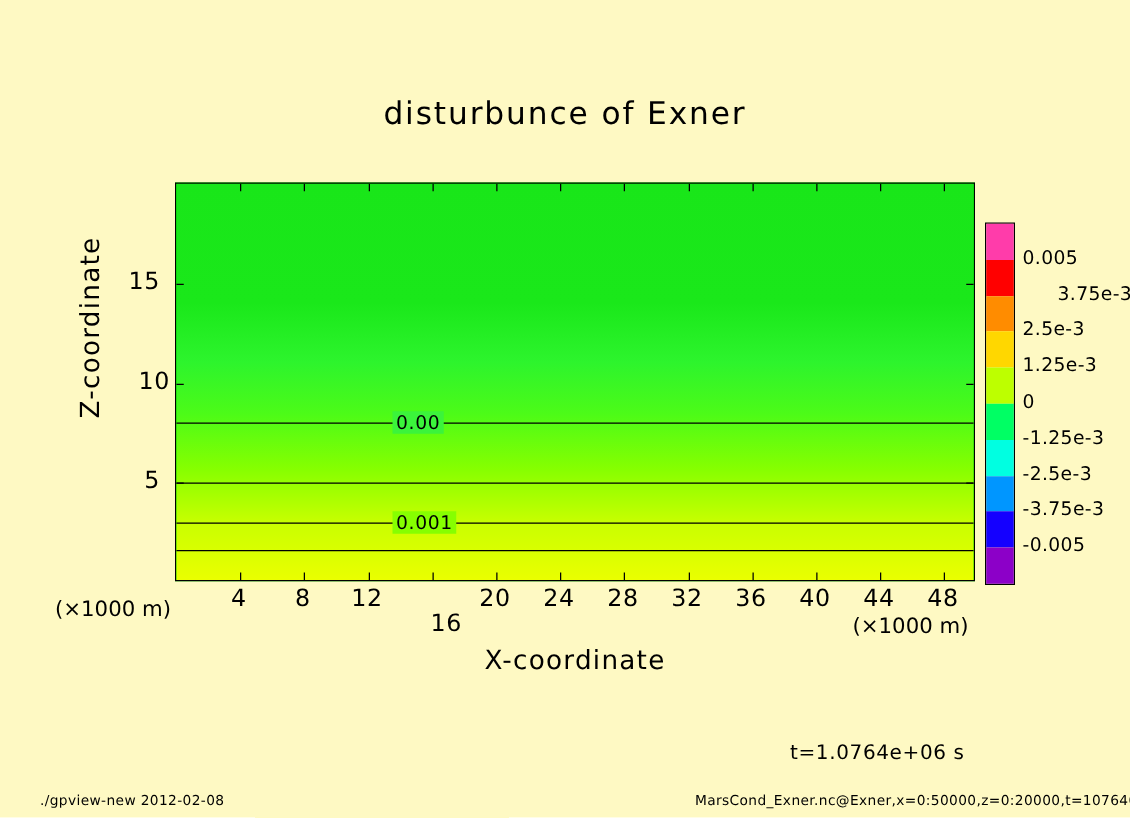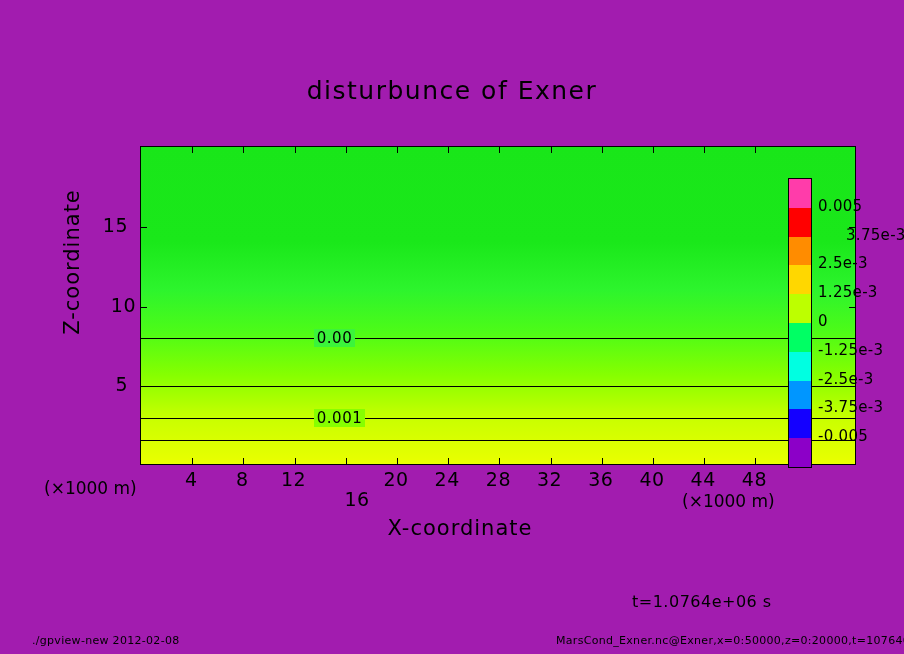--- a/index.html
+++ b/index.html
@@ -4,42 +4,42 @@
 <style>
   html, body {
     margin: 0;
     padding: 0;
     background: #ffffff;
   }
   #page {
     position: relative;
     width: 904px;
     height: 654px;
-    background: #a21caf;
+    background: #fef9c3;
     font-family: "DejaVu Sans", sans-serif;
     overflow: hidden;
   }
   .txt {
     position: absolute;
     white-space: nowrap;
     color: #000000;
   }
   #title {
     left: 0; right: 0;
     top: 76px;
     text-align: center;
     font-size: 25px;
     letter-spacing: 1.5px;
   }
   
   #plot-frame {
     position: absolute;
     left: 140px;
     top: 146px;
-    width: 716px;
+    width: 640px;
     height: 319px;
     border: 1px solid #000000;
     box-sizing: border-box;
     overflow: hidden;
     background: #00ff00;
   }
   #plot-fill {
     position: absolute;
     inset: 0;
   }

